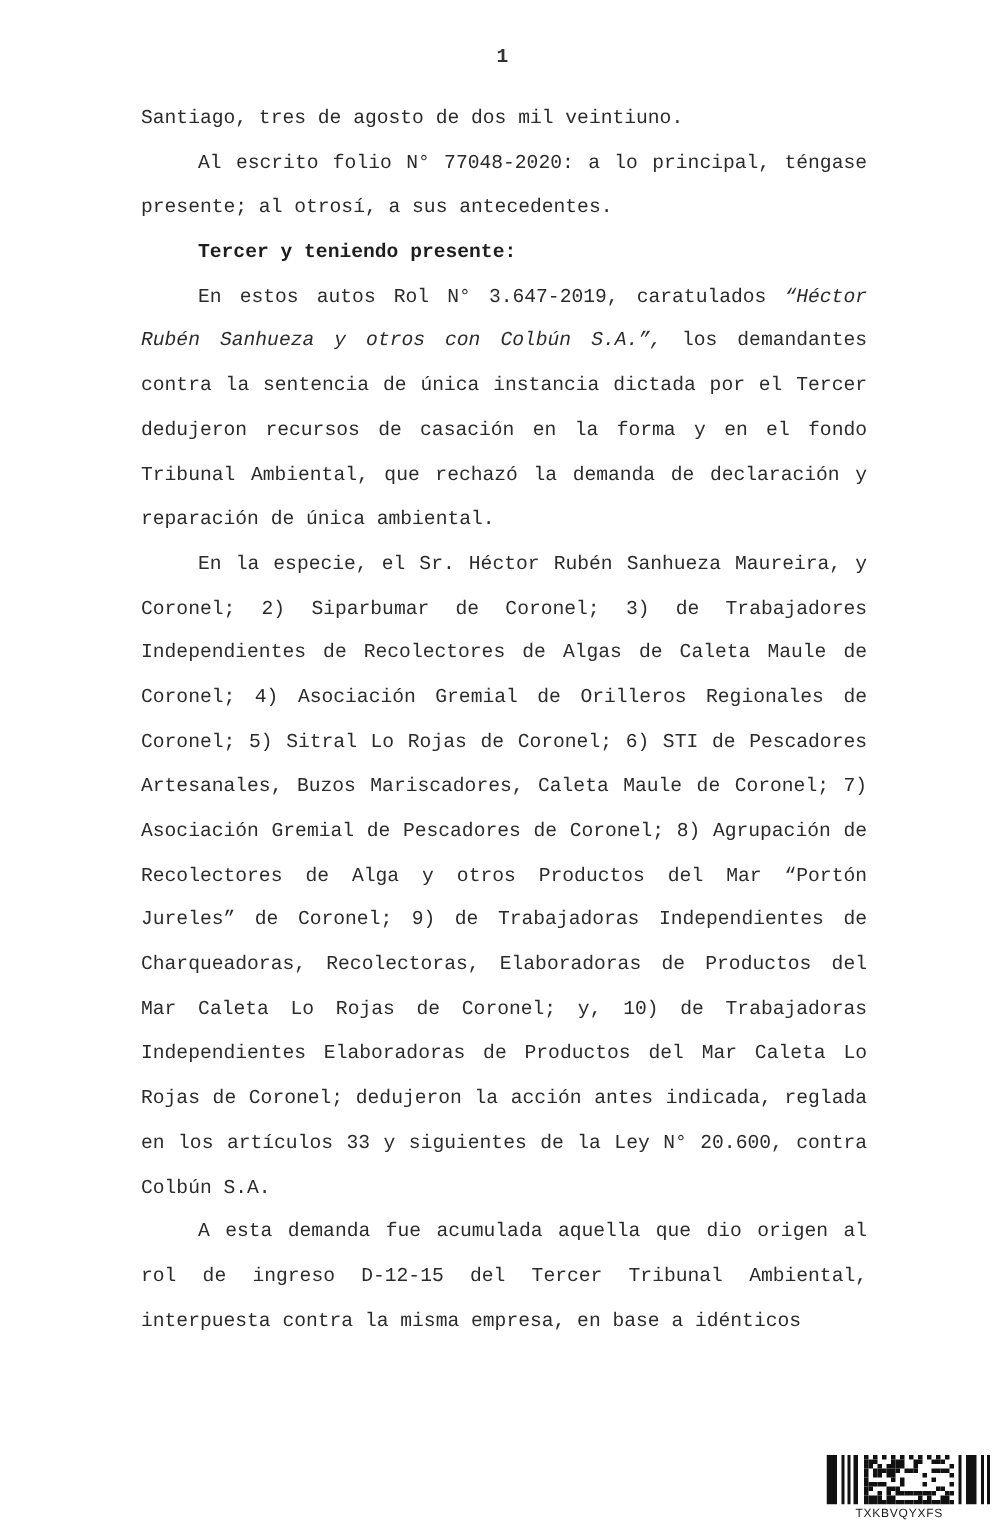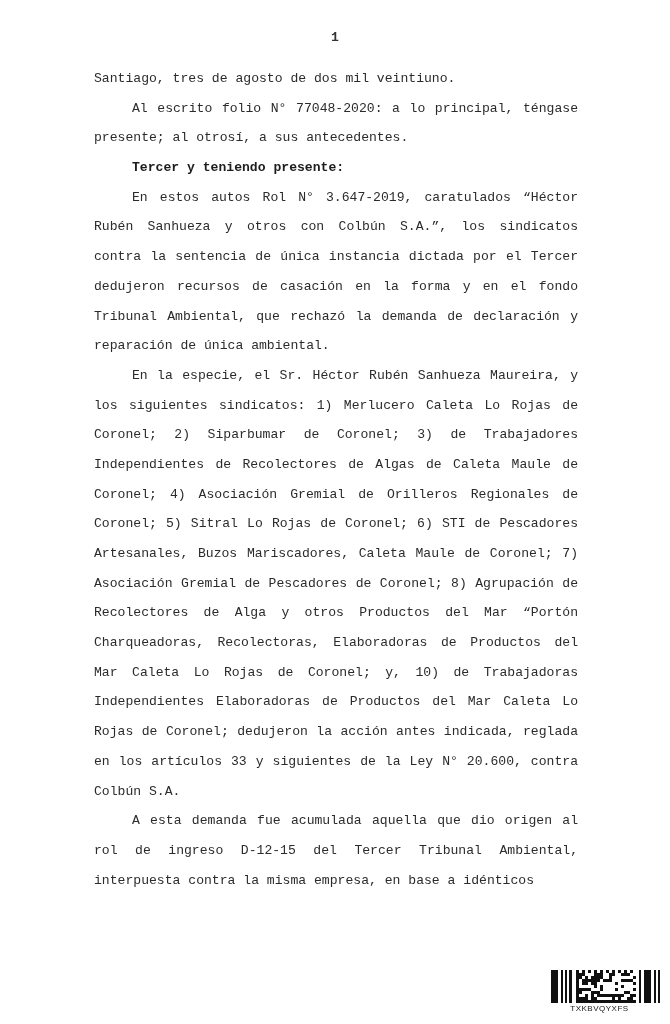--- a/index.html
+++ b/index.html
@@ -31,21 +31,21 @@
     white-space: normal;
     overflow: hidden;
     text-align: left;
   }
   .line.just {
     text-align: justify;
     text-align-last: justify;
   }
   .line.ind { padding-left: 38px; }
   .paragraph.bold .line { font-weight: 700; color: #1d1d1d; }
-  .it { }
+  .it { font-style: italic; }
   .barcode {
     position: absolute;
     left: 551px; top: 970px; width: 97px;
   }
   .barcode svg { display: block; }
   .barcode-text {
     margin-top: 1px;
     width: 100%;
     text-align: center;
     font-family: "Liberation Sans", sans-serif;
@@ -66,36 +66,36 @@
       </div>
       <div class="paragraph">
         <div class="line just ind"><span>Al escrito folio N° 77048-2020: a lo principal, téngase</span></div>
         <div class="line"><span>presente; al otrosí, a sus antecedentes.</span></div>
       </div>
       <div class="paragraph bold">
         <div class="line ind"><span>Tercer y teniendo presente:</span></div>
       </div>
       <div class="paragraph">
         <div class="line just ind"><span>En estos autos Rol N° 3.647-2019, caratulados </span><span class="it">“Héctor</span></div>
-        <div class="line just"><span class="it">Rubén Sanhueza y otros con Colbún S.A.”,</span><span> los sindicatos</span></div>
+        <div class="line just"><span class="it">Rubén Sanhueza y otros con Colbún S.A.”,</span><span> los demandantes</span></div>
         <div class="line just"><span>contra la sentencia de única instancia dictada por el Tercer</span></div>
         <div class="line just"><span>dedujeron recursos de casación en la forma y en el fondo</span></div>
         <div class="line just"><span>Tribunal Ambiental, que rechazó la demanda de declaración y</span></div>
         <div class="line"><span>reparación de única ambiental.</span></div>
       </div>
       <div class="paragraph">
         <div class="line just ind"><span>En la especie, el Sr. Héctor Rubén Sanhueza Maureira, y</span></div>
-        <div class="line just"><span>los siguientes sindicatos: 1) Merlucero Caleta Lo Rojas de</span></div>
         <div class="line just"><span>Coronel; 2) Siparbumar de Coronel; 3) de Trabajadores</span></div>
         <div class="line just"><span>Independientes de Recolectores de Algas de Caleta Maule de</span></div>
         <div class="line just"><span>Coronel; 4) Asociación Gremial de Orilleros Regionales de</span></div>
         <div class="line just"><span>Coronel; 5) Sitral Lo Rojas de Coronel; 6) STI de Pescadores</span></div>
         <div class="line just"><span>Artesanales, Buzos Mariscadores, Caleta Maule de Coronel; 7)</span></div>
         <div class="line just"><span>Asociación Gremial de Pescadores de Coronel; 8) Agrupación de</span></div>
         <div class="line just"><span>Recolectores de Alga y otros Productos del Mar “Portón</span></div>
+        <div class="line just"><span>Jureles” de Coronel; 9) de Trabajadoras Independientes de</span></div>
         <div class="line just"><span>Charqueadoras, Recolectoras, Elaboradoras de Productos del</span></div>
         <div class="line just"><span>Mar Caleta Lo Rojas de Coronel; y, 10) de Trabajadoras</span></div>
         <div class="line just"><span>Independientes Elaboradoras de Productos del Mar Caleta Lo</span></div>
         <div class="line just"><span>Rojas de Coronel; dedujeron la acción antes indicada, reglada</span></div>
         <div class="line just"><span>en los artículos 33 y siguientes de la Ley N° 20.600, contra</span></div>
         <div class="line"><span>Colbún S.A.</span></div>
       </div>
       <div class="paragraph">
         <div class="line just ind"><span>A esta demanda fue acumulada aquella que dio origen al</span></div>
         <div class="line just"><span>rol de ingreso D-12-15 del Tercer Tribunal Ambiental,</span></div>

